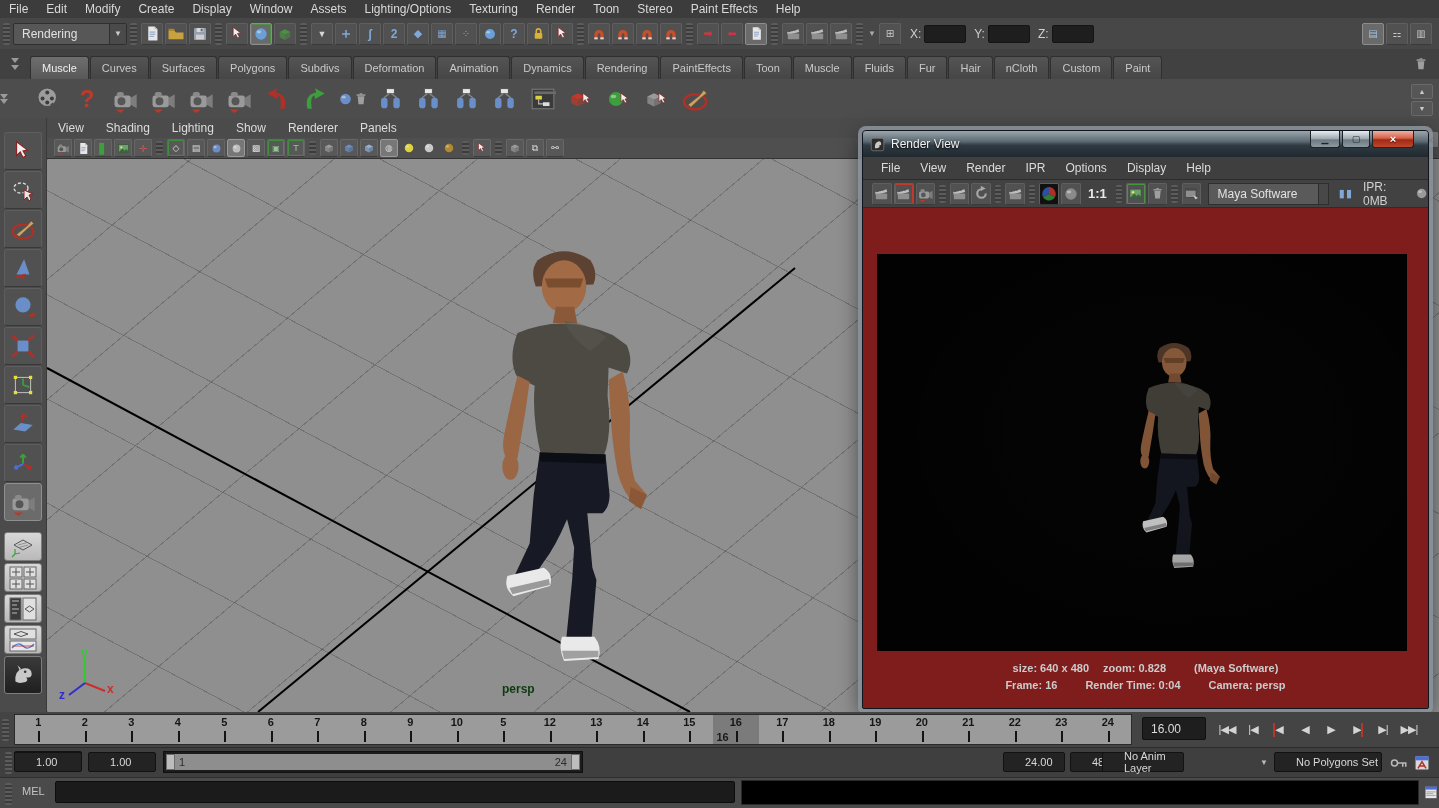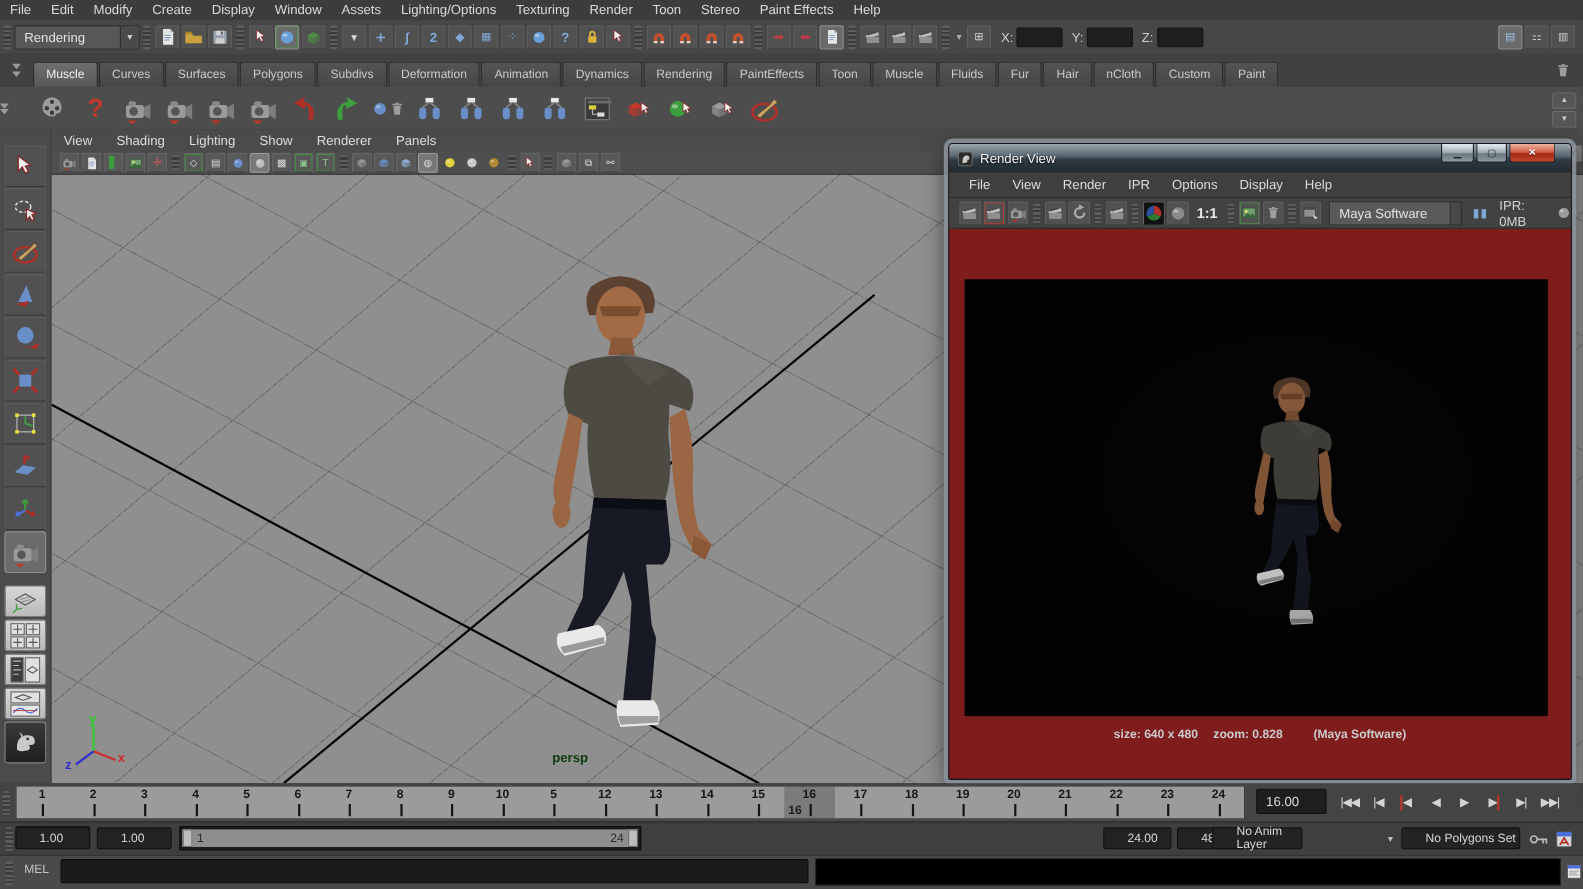--- a/index.html
+++ b/index.html
@@ -856,20 +856,23 @@
     </div>
     <div id="rv-canvas" class="abs">
       <svg width="100" height="235" style="position:absolute;left:245px;top:82px">
           <use href="#sym-char" opacity="0.82"></use>
         </svg>
       <div style="position:absolute;inset:0;background:radial-gradient(ellipse at 55% 45%, rgba(0,0,0,0) 30%, rgba(0,0,0,.55) 75%)"></div>
     </div>
     <div id="rv-status1" class="abs">
       <span style="margin-right:2px">size: 640 x 480</span><span style="margin-left:12px">zoom: 0.828</span><span>(Maya Software)</span>
     </div>
+    <div id="rv-status2" class="abs">
+      <span>Frame: 16</span><span>Render Time: 0:04</span><span>Camera: persp</span>
+    </div>
   </div>
 
   <div id="timeline" class="abs">
     <div class="grip" style="margin-left:2px"></div>
   </div>
   <div id="ruler">
     <div class="cell">1</div>
     <div class="cell">2</div>
     <div class="cell">3</div>
     <div class="cell">4</div>

